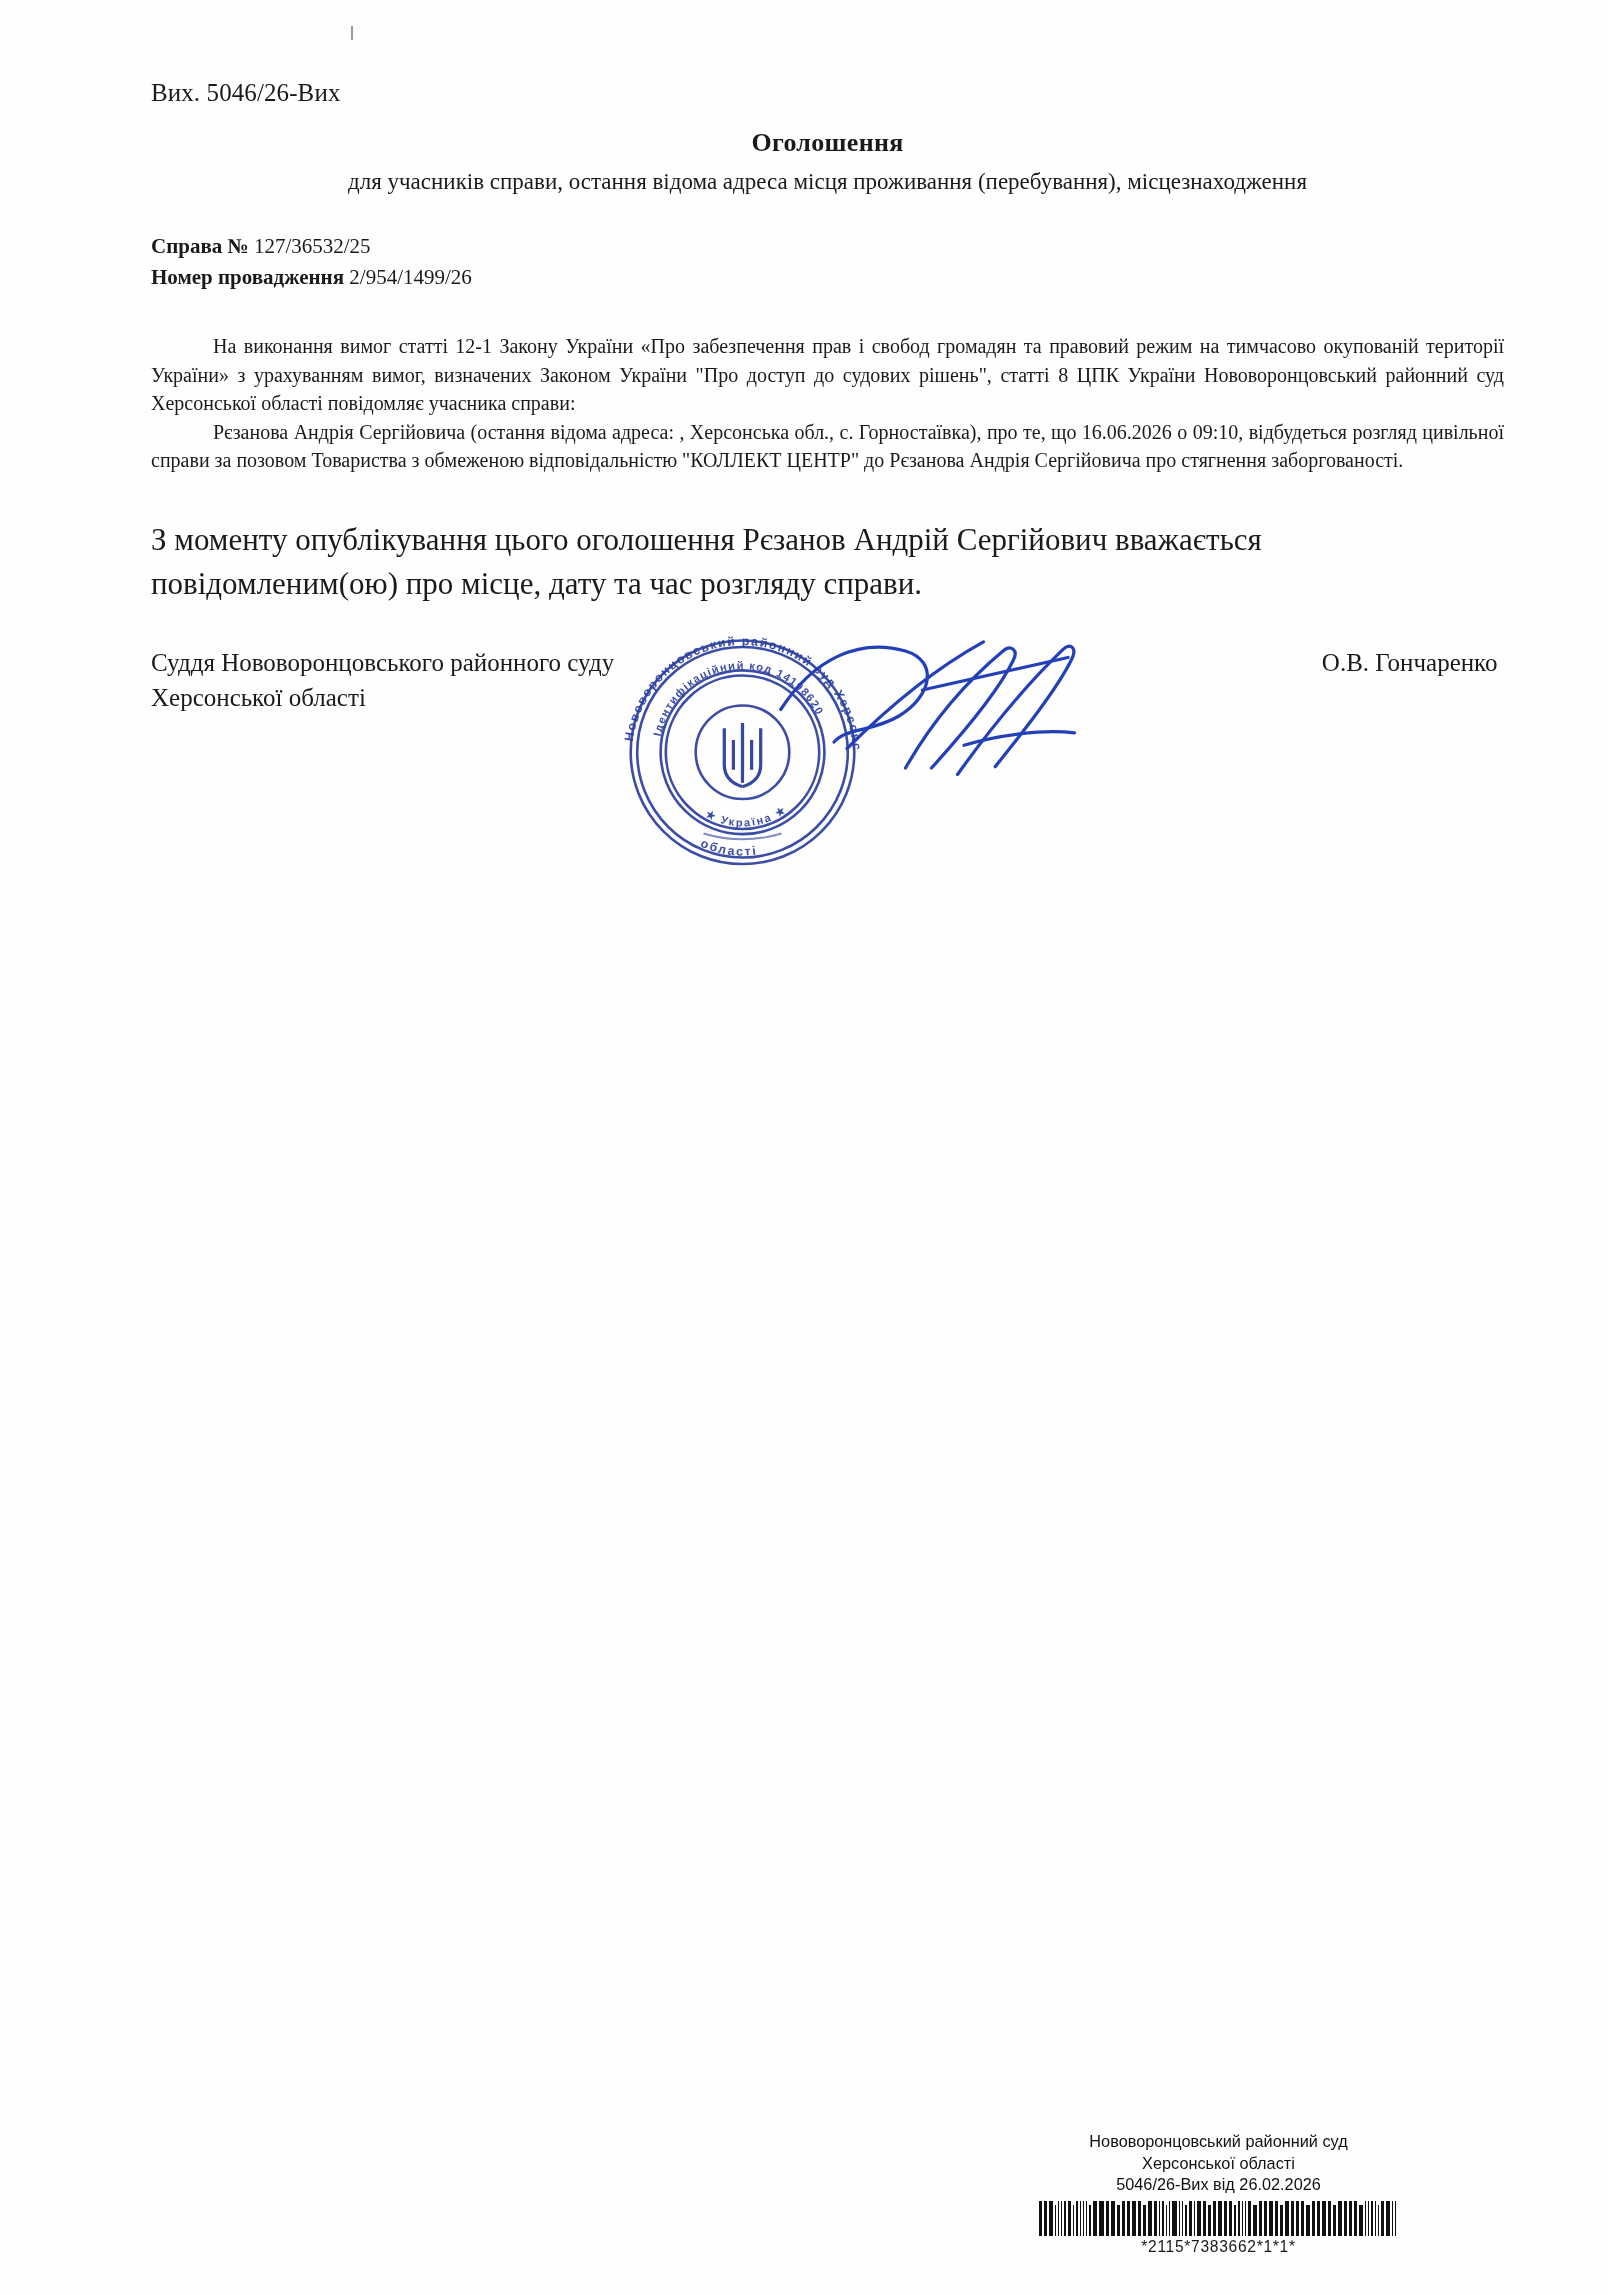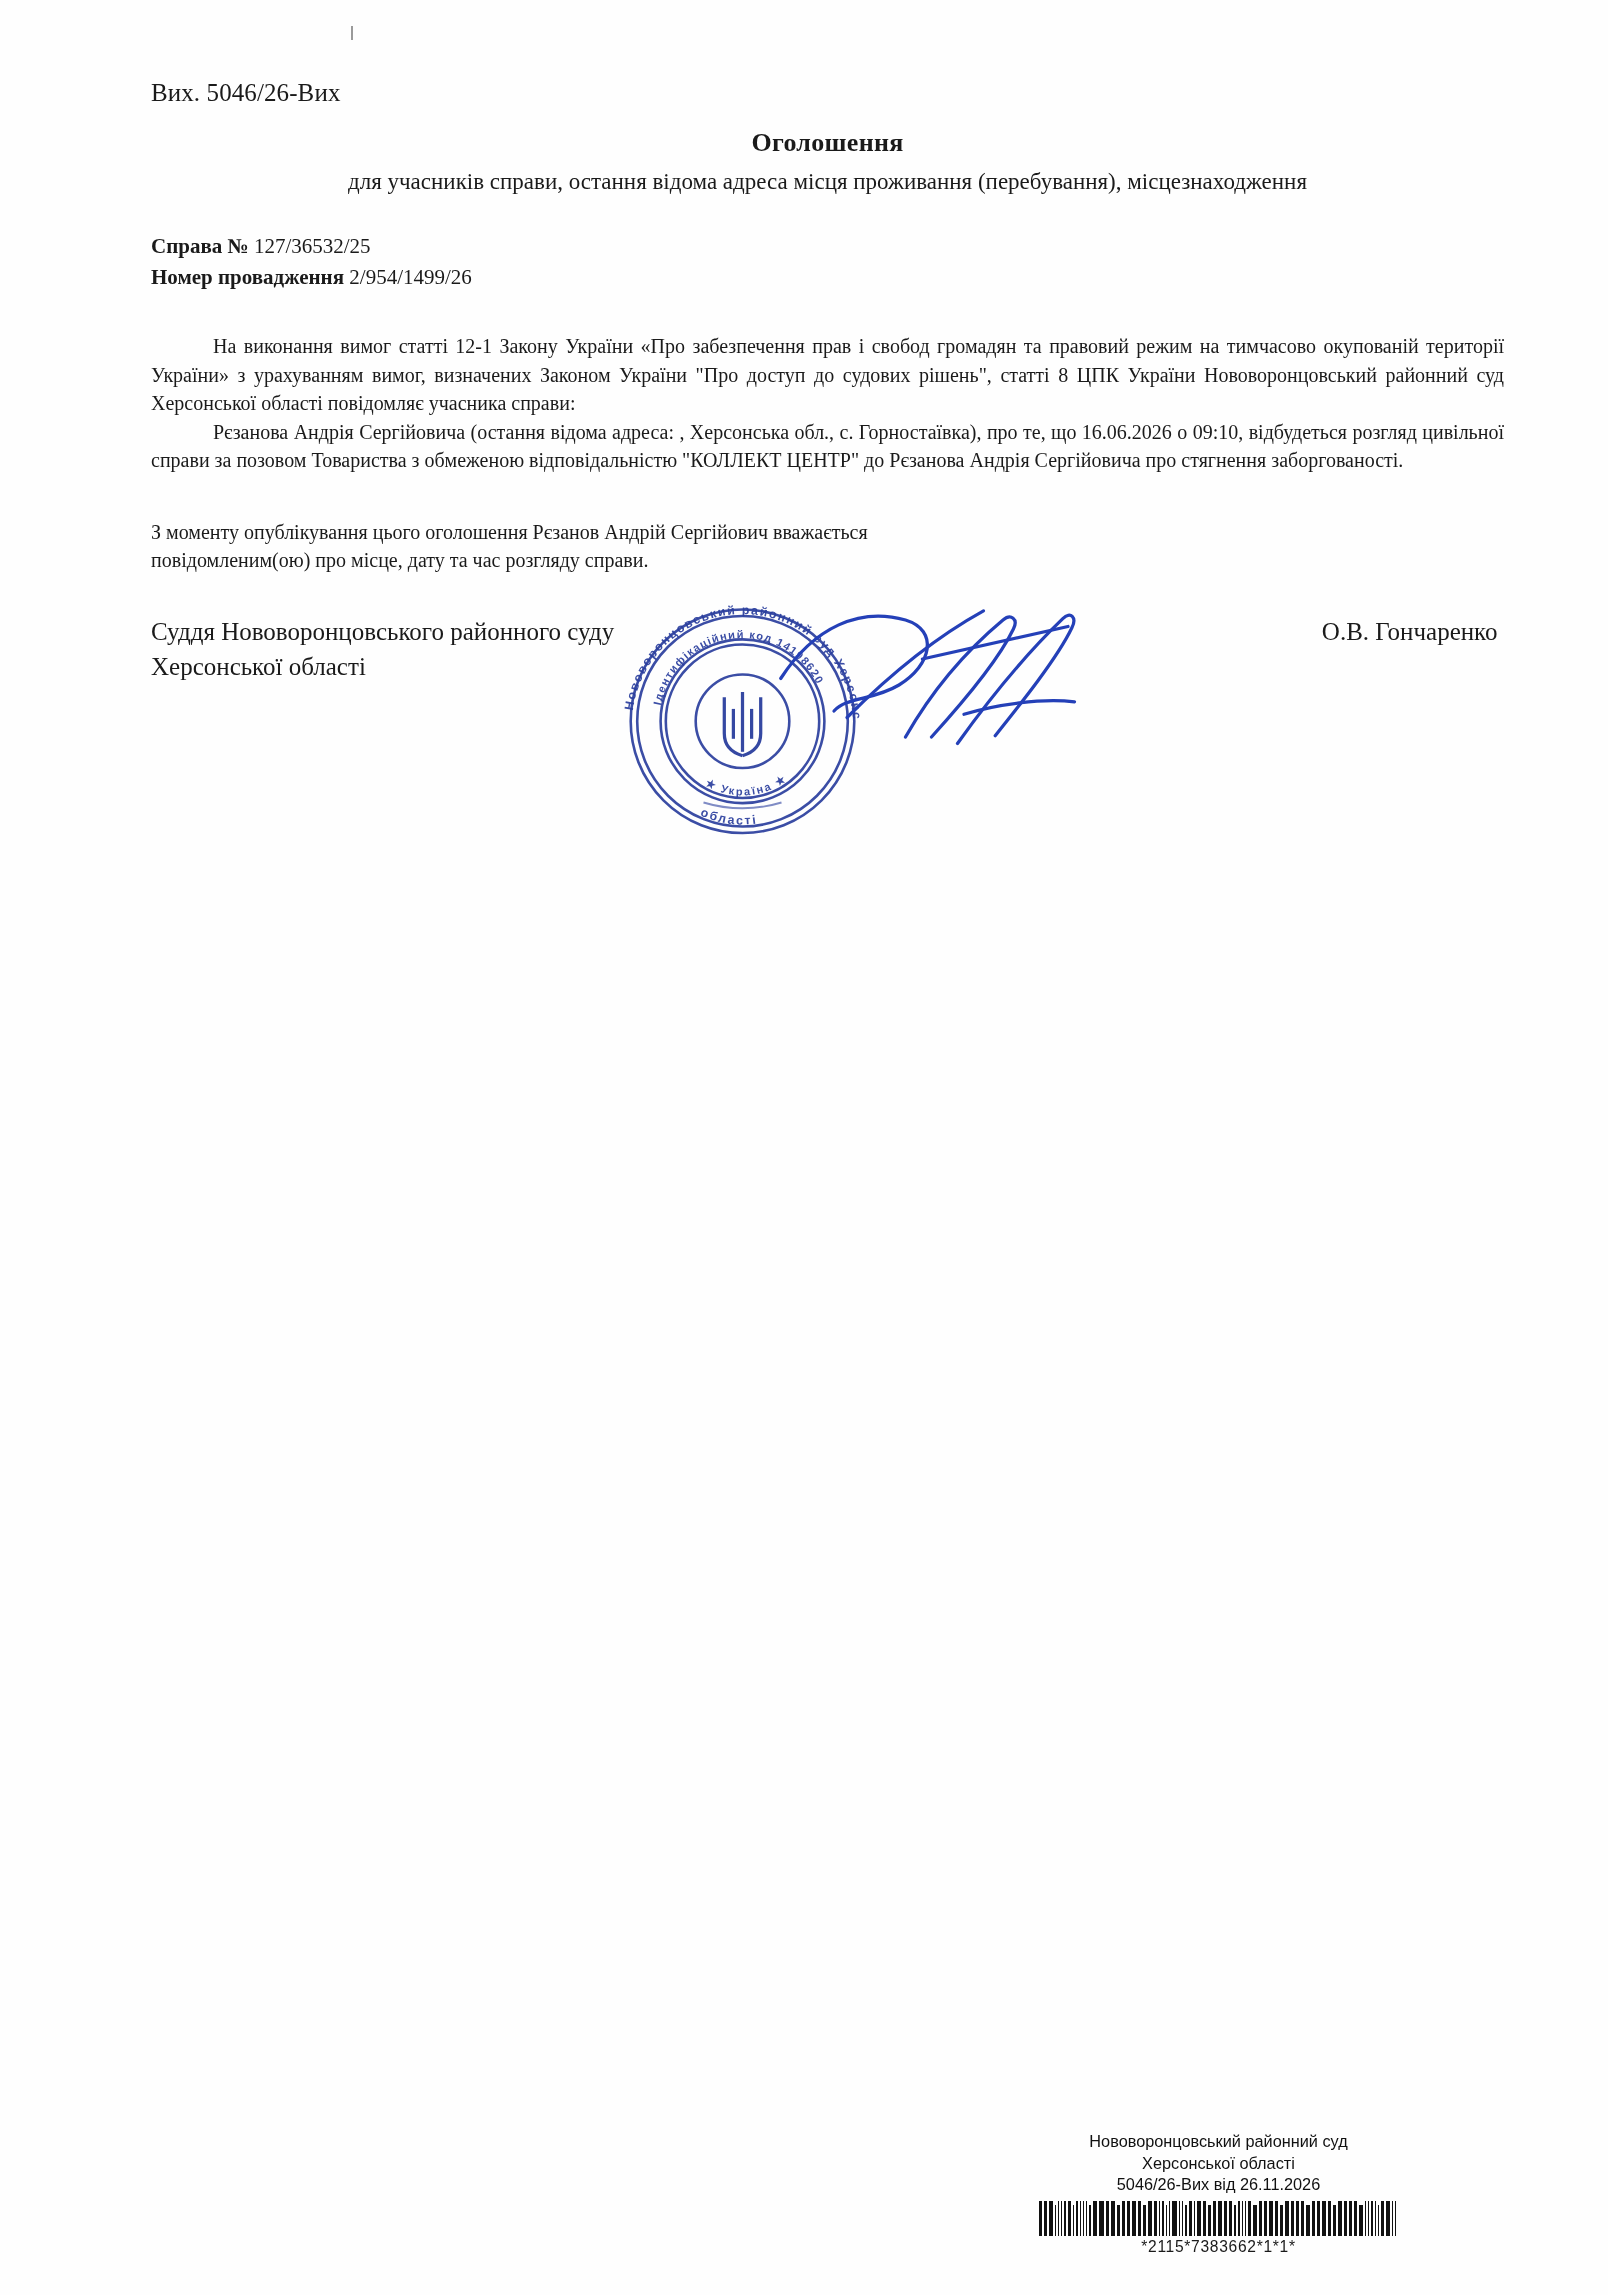--- a/index.html
+++ b/index.html
@@ -63,21 +63,21 @@
     text-align: justify;
     text-justify: inter-word;
   }
   .body-block p {
     margin: 0;
   }
   .indent { text-indent: 62px; }
   .para-gap { margin-top: 0; }
   .notice-block {
     margin-top: 43px;
-    font-size: 20px;
+    font-size: 31px;
     line-height: 1.42;
   }
   .sign-block {
     margin-top: 39px;
     position: relative;
     font-size: 25px;
     line-height: 1.4;
     min-height: 215px;
   }
   .sign-left {
@@ -251,21 +251,21 @@
           </g>
         </svg>
       </div>
     </div>
 
   </div>
 
   <div class="footer">
     <div class="fline">Нововоронцовський районний суд</div>
     <div class="fline">Херсонської області</div>
-    <div class="fline">5046/26-Вих від 26.11.2026</div>
+    <div class="fline">5046/26-Вих від 26.02.2026</div>
     <div class="barcode">
         <i style="width: 3.3px;"></i>
         <i style="width: 3.3px;"></i>
         <i style="width: 3.3px;"></i>
         <i style="width: 1.3px; height: 31px;"></i>
         <i style="width: 1.3px;"></i>
         <i style="width: 1.3px;"></i>
         <i style="width: 1.3px;"></i>
         <i style="width: 3.3px;"></i>
         <i style="width: 1.3px; height: 31px;"></i>

